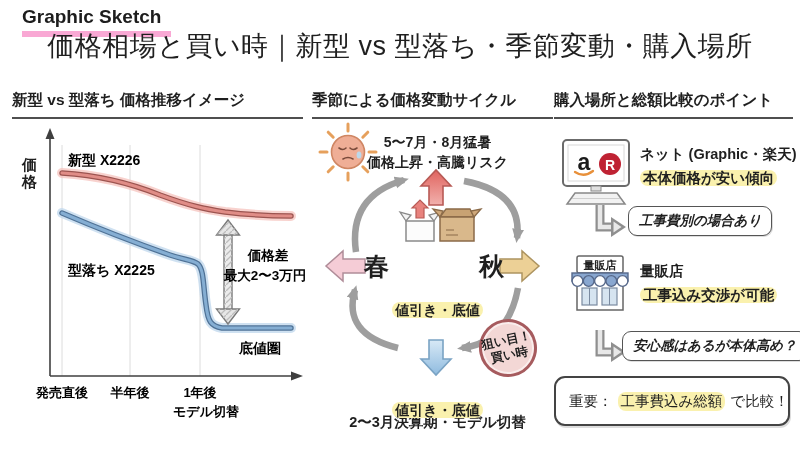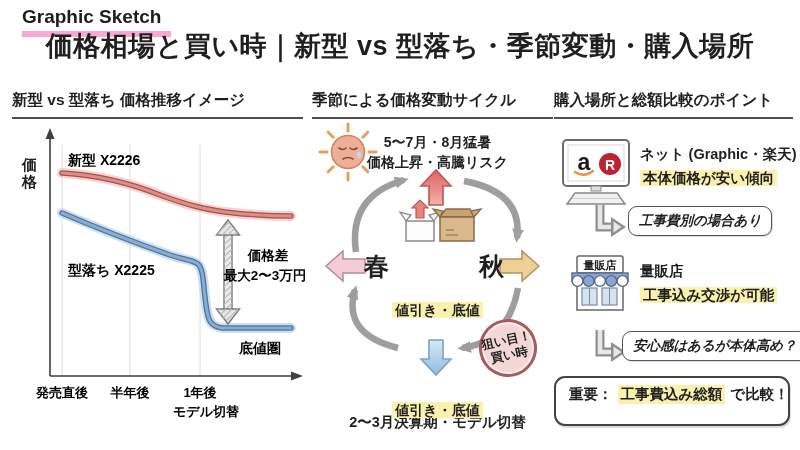--- a/index.html
+++ b/index.html
@@ -2,31 +2,31 @@
 <html><head>
 <meta charset="utf-8">
 <style>
   html,body { margin:0; padding:0; background:#fff; }
   body { font-family:"Liberation Sans","DejaVu Sans",sans-serif; color:#1f1f1f; }
   .canvas { position:relative; width:800px; height:450px; background:#ffffff; overflow:hidden; }
 
   .brand { position:absolute; left:22px; top:6px; font-size:19px; font-weight:bold;
            color:#1d1d1d; border-bottom:6px solid #f9a8d4; padding:0 10px 3px 0; }
   .title { position:absolute; left:0; top:28px; width:100%; text-align:center;
-           font-size:27px; font-weight:bold; margin:0; letter-spacing:.5px; }
+           font-size:27px; font-weight:normal; margin:0; letter-spacing:.5px; }
 
   .panel { position:absolute; top:90px; height:360px; }
   #panel-left   { left:10px;  width:295px; }
   #panel-middle { left:310px; width:245px; }
   #panel-right  { left:552px; width:243px; }
   .panel-heading { margin:0 2px; text-align:left; font-size:15.5px; font-weight:bold;
                    border-bottom:2px solid #4f4f4f; padding-bottom:6px; }
 
   .abs { position:absolute; }
-  .hl  { background:#faf1ae; padding:0 3px; border-radius:0; }
+  .hl  { background:#faf1ae; padding:0 3px; border-radius:8px; }
 
   
   .chart-svg { position:absolute; left:0; top:33px; overflow:visible; }
   .y-label { position:absolute; left:12px; top:66px; width:17px; font-size:15px;
              font-weight:bold; line-height:1.15; word-break:break-all; }
 
   
   .cycle-svg { position:absolute; left:0; top:0; }
   .mid-text { position:absolute; left:10px; width:235px; text-align:center;
               font-size:14px; font-weight:bold; }
@@ -37,21 +37,21 @@
            display:flex; flex-direction:column; align-items:center; justify-content:center;
            transform:rotate(-12deg); font-size:12.5px; font-weight:bold; line-height:1.2; }
 
   
   .r-title { position:absolute; font-size:14.5px; font-weight:bold; white-space:nowrap; }
   .r-note  { position:absolute; border:1.5px solid #555; border-radius:9px;
              background:#fff; font-size:13.5px; font-weight:bold; padding:5px 10px;
              white-space:nowrap; box-shadow:1px 1px 0 #ddd;font-style:italic; }
   .important { position:absolute; left:2px; top:286px; width:216px; border:2px solid #444;
                border-radius:11px; background:#fff; padding:7px 8px; display:flex;
-               align-items:flex-start; gap:5px; font-size:14.5px; font-weight:bold;
+               align-items:center; gap:5px; font-size:14.5px; font-weight:normal;
                white-space:nowrap; box-shadow:1px 2px 0 #ddd; }
 </style>
 </head>
 <body>
 
 <div class="canvas">
 
   <div class="brand">Graphic Sketch</div>
   <h1 class="title">価格相場と買い時｜新型 vs 型落ち・季節変動・購入場所</h1>
 

